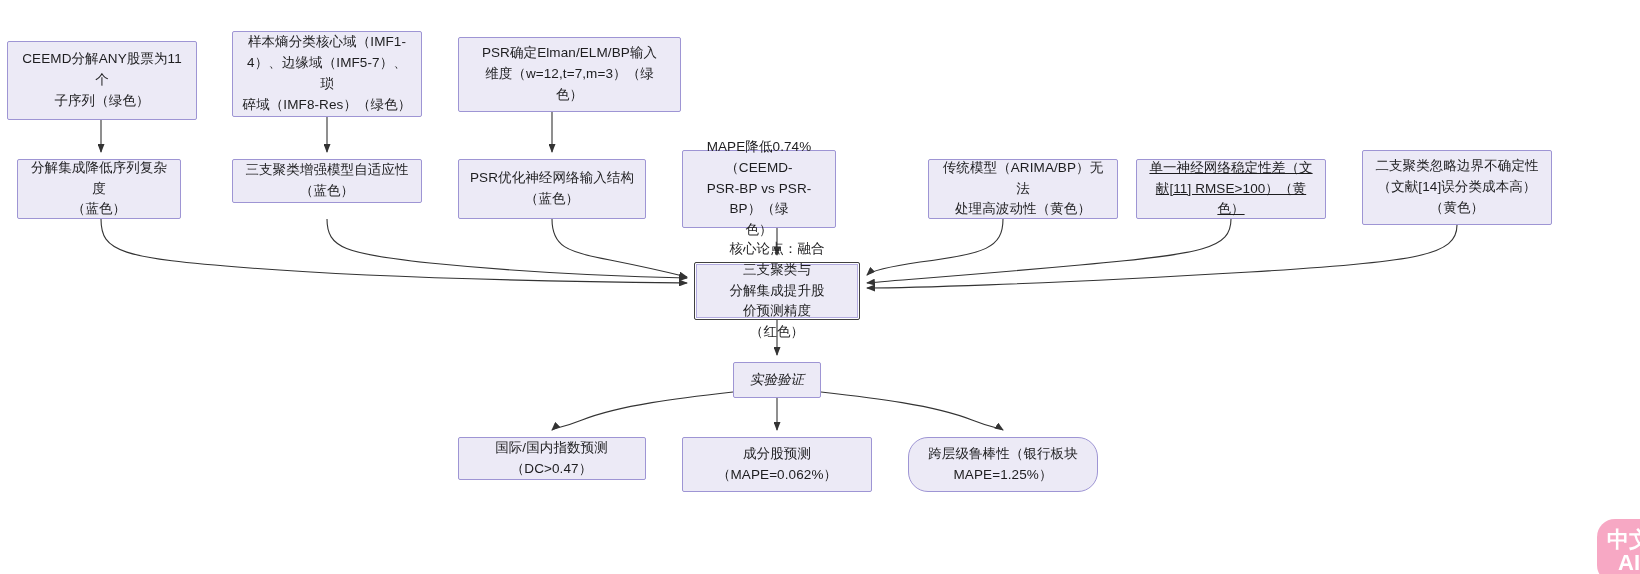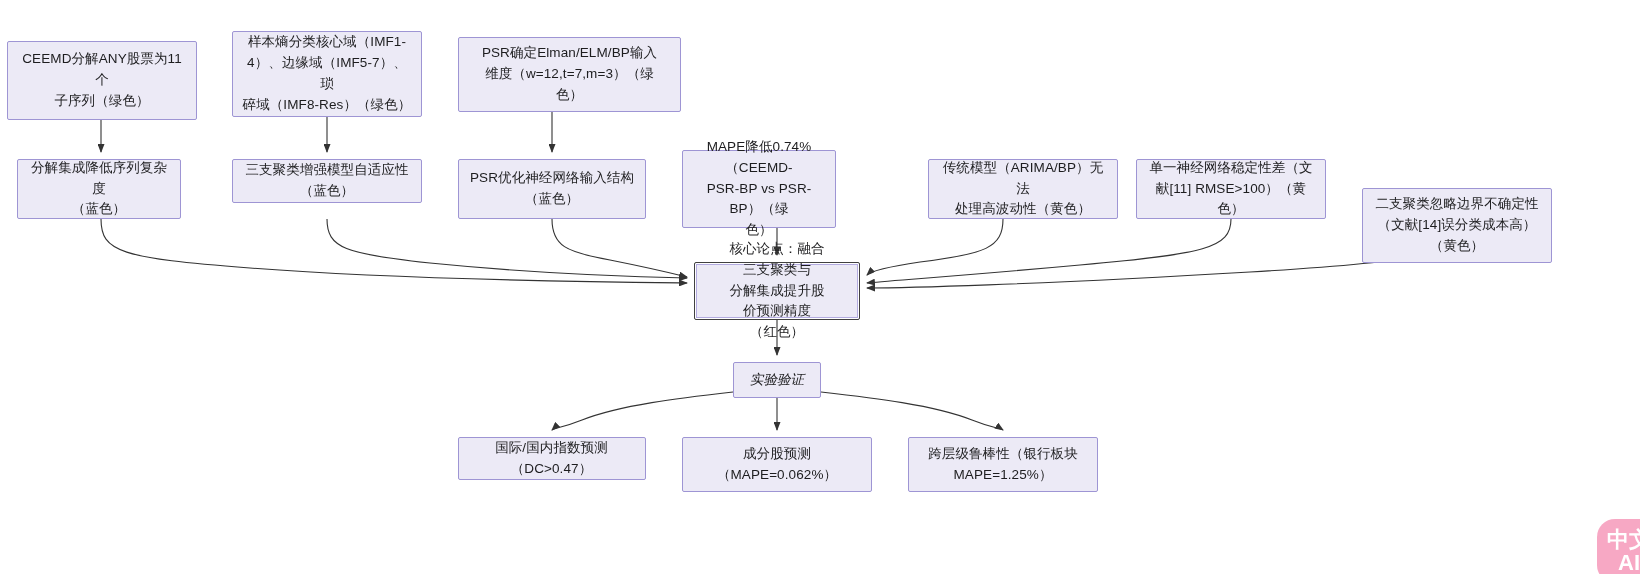--- a/index.html
+++ b/index.html
@@ -130,46 +130,46 @@
       </div>
       <div class="node" style="left: 682px; top: 150px; width: 154px; height: 78px;">
         <span class="label">MAPE降低0.74%（CEEMD-
 PSR-BP vs PSR-BP）（绿
 色）</span>
       </div>
       <div class="node" style="left: 908px; top: 159px; width: 190px; height: 60px; margin-left: 20px;">
         <span class="label">传统模型（ARIMA/BP）无法
 处理高波动性（黄色）</span>
       </div>
-      <div class="node" style="left: 1136px; top: 159px; width: 190px; height: 60px;">
+      <div class="node" style="left: 1136px; top: 159px; width: 190px; height: 60px; text-decoration: underline;">
         <span class="label">单一神经网络稳定性差（文
 献[11] RMSE&gt;100）（黄色）</span>
       </div>
-      <div class="node" style="left: 1362px; top: 150px; width: 190px; height: 75px; margin-top: 38px;">
+      <div class="node" style="left: 1362px; top: 150px; width: 190px; height: 75px;">
         <span class="label">二支聚类忽略边界不确定性
 （文献[14]误分类成本高）
 （黄色）</span>
       </div>
       <div class="node core" style="left: 694px; top: 262px; width: 166px; height: 58px;">
         <span class="label">核心论点：融合三支聚类与
 分解集成提升股价预测精度
 （红色）</span>
       </div>
       <div class="node" style="left: 733px; top: 362px; width: 88px; height: 36px; font-style: italic;">
         <span class="label">实验验证</span>
       </div>
       <div class="node" style="left: 458px; top: 437px; width: 188px; height: 43px; padding-left: 7px;">
         <span class="label">国际/国内指数预测
 （DC&gt;0.47）</span>
       </div>
       <div class="node" style="left: 682px; top: 437px; width: 190px; height: 55px; text-align: center;">
         <span class="label">成分股预测
 （MAPE=0.062%）</span>
       </div>
-      <div class="node" style="left: 908px; top: 437px; width: 190px; height: 55px;">
+      <div class="node" style="left: 908px; top: 437px; width: 190px; height: 55px; border-radius: 20px;">
         <span class="label">跨层级鲁棒性（银行板块
 MAPE=1.25%）</span>
       </div>
     </div>
 
   <div class="watermark" id="watermark-el" style="left: 1597px; top: 519px; width: 64px; height: 64px; background: rgb(247, 168, 196);">
     <span>中文
 AI</span>
   </div>
 

